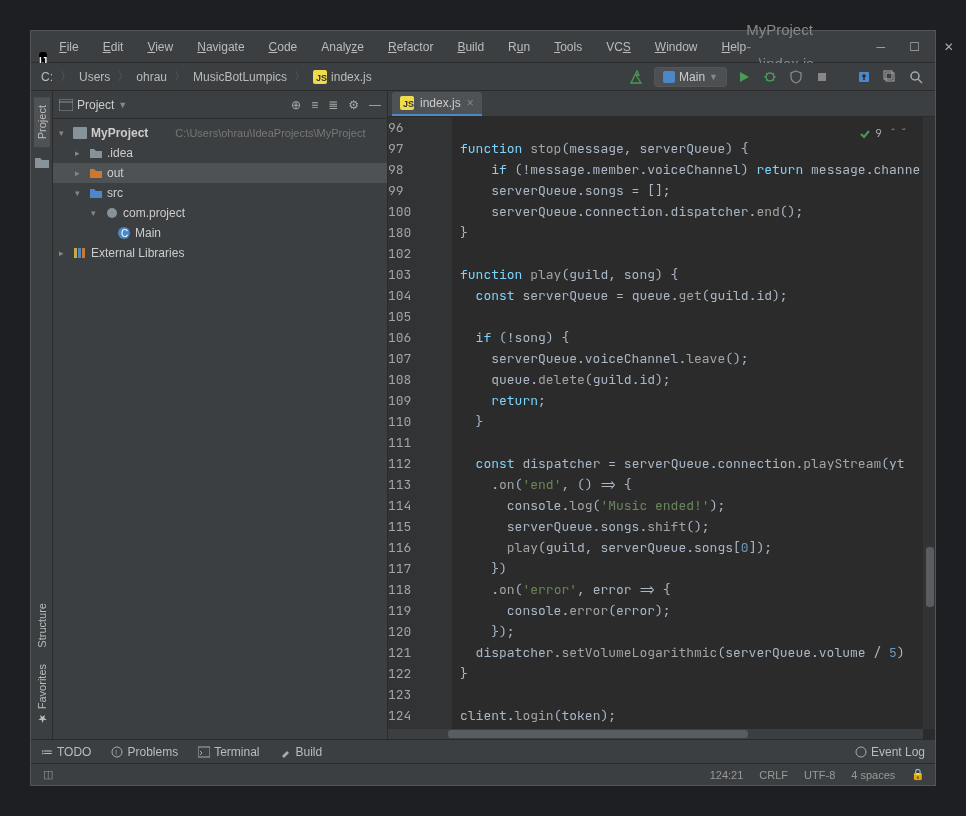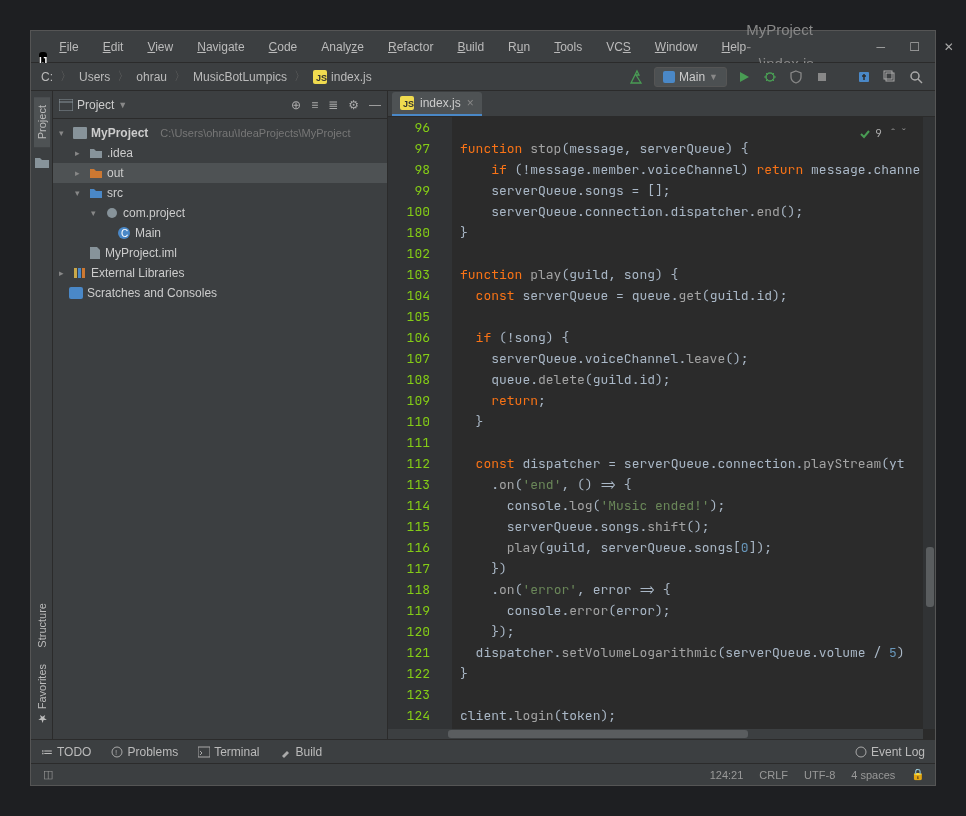--- a/index.html
+++ b/index.html
@@ -30,30 +30,30 @@
 .sidebar { width: 335px; background: #3c3f41; border-right: 1px solid #2b2b2b; display: flex; flex-direction: column; }
 .sidebar-hdr { height: 28px; display: flex; align-items: center; padding: 0 6px; border-bottom: 1px solid #2b2b2b; }
 .sidebar-hdr .lead { display: flex; align-items: center; gap: 4px; color: #ccc; }
 .sidebar-hdr .icons { margin-left: auto; display: flex; gap: 10px; color: #aaa; }
 .sidebar-hdr .icons span { cursor: pointer; }
 .tree { flex: 1; overflow: auto; padding: 4px 0; }
 .node { display: flex; align-items: center; height: 20px; padding-left: 6px; cursor: pointer; gap: 4px; white-space: nowrap; }
 .node.hl { background: #4e5254; }
 .arrow { width: 10px; color: #888; font-size: 9px; }
 .node .lbl { color: #ccc; }
-.node .path { color: #777; margin-left: 8px; font-size: 11px; }
+.node .path { color: #777; margin-left: 23px; font-size: 11px; }
 .editor { flex: 1; display: flex; flex-direction: column; background: #2b2b2b; }
 .tabs { height: 26px; background: #3c3f41; display: flex; align-items: flex-end; border-bottom: 1px solid #2b2b2b; padding-left: 4px; }
 .tab { background: #4e5254; padding: 4px 8px; display: flex; align-items: center; gap: 6px; border-top-left-radius: 3px; border-top-right-radius: 3px; color: #ccc; font-size: 12px; border-bottom: 2px solid #4a88c7; }
 .tab .close { color: #888; cursor: pointer; }
 .code { flex: 1; display: flex; overflow: hidden; font-family: "JetBrains Mono", Consolas, monospace; font-size: 13px; line-height: 21px; position: relative; }
-.gutter { width: 50px; background: #313335; color: #84cc16; text-align: right; padding: 0 8px 0 0; }
+.gutter { width: 50px; background: #313335; color: #a3a3a3; text-align: left; padding: 0 8px 0 0; }
 .fold { width: 14px; background: #313335; }
 .src { flex: 1; color: #a9b7c6; padding-left: 8px; white-space: pre; overflow: auto; position: relative; }
-.kw { color: #f97316; }
+.kw { color: #7dd3fc; }
 .str { color: #6a8759; }
 .num { color: #6897bb; }
 .fn { color: #a3a3a3; }
 .badge { position: absolute; top: 6px; right: 28px; color: #aaa; font-size: 11px; display:flex; align-items:center; gap:4px;}
 .badge svg { color: #499c54; }
 .hscroll { position: absolute; bottom: 0; left: 0; right: 12px; height: 10px; background: #3c3f41; }
 .hscroll .thumb { position: absolute; left: 60px; width: 300px; height: 8px; top: 1px; background: #5a5d5f; border-radius: 3px; }
 .vscroll { position: absolute; right: 0; top: 0; bottom: 10px; width: 12px; background: #313335; }
 .vscroll .thumb { position: absolute; right: 1px; width: 8px; top: 430px; height: 60px; background: #5a5d5f; border-radius: 3px; }
 .statusbar1 { height: 24px; background: #3c3f41; border-top: 1px solid #2b2b2b; display: flex; align-items: center; padding: 0 10px; gap: 20px; color: #bbb; font-size: 12px; }
@@ -234,40 +234,28 @@
             </svg>
           <span class="lbl">com.project</span>
         </div>
         <div class="node" style="padding-left:64px">
           <svg width="14" height="14" viewBox="0 0 14 14">
               <circle cx="7" cy="7" r="6" fill="#4a88c7"></circle>
               <text x="4" y="11" font-size="10" fill="#fff">C</text>
             </svg>
           <span class="lbl">Main</span>
         </div>
-        <div class="node" style="padding-left:36px">
-          <svg width="12" height="14" viewBox="0 0 12 14">
-              <path d="M1 1 L8 1 L11 4 L11 13 L1 13 Z" fill="#87939a"></path>
-            </svg>
-          <span class="lbl">MyProject.iml</span>
-        </div>
         <div class="node" style="padding-left:6px">
           <span class="arrow">▸</span>
           <svg width="14" height="12" viewBox="0 0 14 12">
               <rect x="1" y="1" width="3" height="10" fill="#c9a84a"></rect>
               <rect x="5" y="1" width="3" height="10" fill="#4a88c7"></rect>
               <rect x="9" y="1" width="3" height="10" fill="#cc7832"></rect>
             </svg>
           <span class="lbl">External Libraries</span>
-        </div>
-        <div class="node" style="padding-left:16px">
-          <svg width="14" height="12" viewBox="0 0 14 12">
-              <rect width="14" height="12" fill="#4a88c7" rx="2"></rect>
-            </svg>
-          <span class="lbl">Scratches and Consoles</span>
         </div>
       </div>
     </div>
 
     <div class="editor">
       <div class="tabs">
         <div class="tab">
           <svg width="14" height="14" viewBox="0 0 14 14">
               <rect width="14" height="14" fill="#f0db4f" rx="2"></rect>
               <text x="3" y="11" font-size="9" fill="#323330" font-weight="bold">JS</text>

